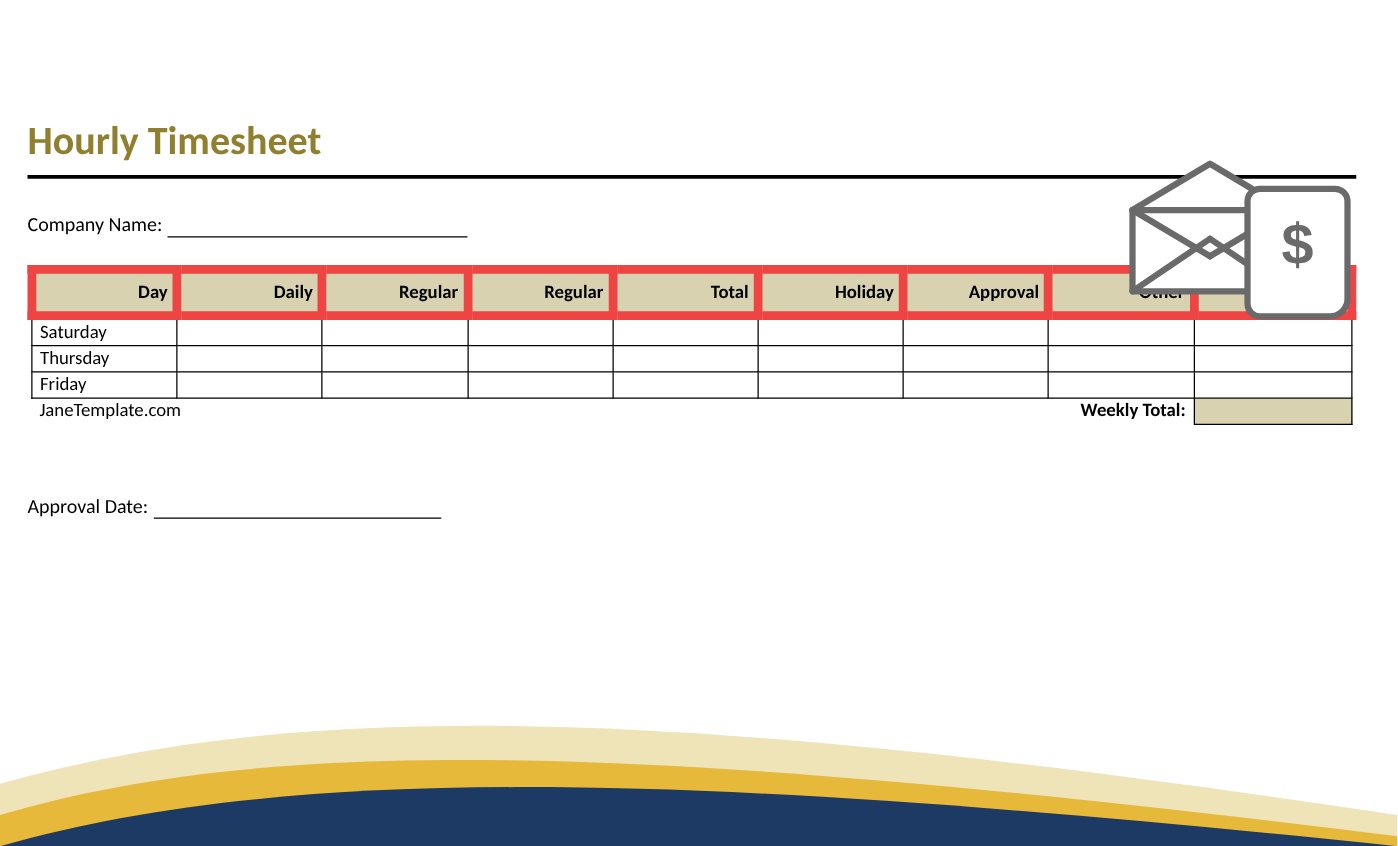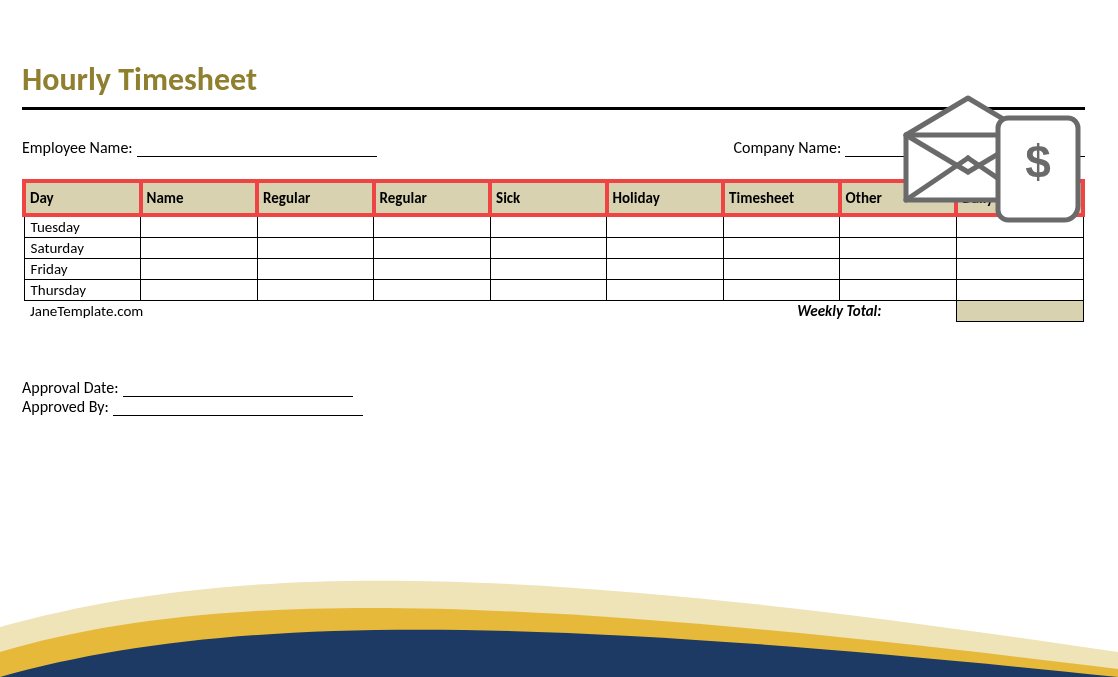--- a/index.html
+++ b/index.html
@@ -16,21 +16,21 @@
   .page {
     position: relative;
     width: 100%;
     height: 100%;
     padding: 0 22px;
   }
   .title {
     color: #8f7f2f;
     font-size: 32px;
     font-weight: 700;
-    margin-top: 60px;
+    margin-top: 93px;
     margin-bottom: 8px;
   }
   .rule {
     border: 0;
     border-top: 3px solid #000;
     margin: 6px 0 28px 0;
     width: 99%;
   }
   .fields-row {
     display: flex;
@@ -52,42 +52,41 @@
   }
   .field.left .line { width: 240px; }
   .field.right .line { width: 240px; }
   table.sheet {
     border-collapse: collapse;
     width: 99%;
     font-size: 15px;
   }
   table.sheet th {
     background: #d8d2b0;
-    border: 4px solid #ef4444;
+    border: 7px solid #ef4444;
     padding: 6px 4px;
     font-weight: 700;
-    text-align: left;
+    text-align: right;
   }
   table.sheet td {
     border: 1px solid #000;
     padding: 1px 6px;
     height: 21px;
     background: #fff;
   }
   table.sheet td.day-name { text-align: left; }
   .footer-row td {
     border: none !important;
     padding: 2px 6px;
     height: 22px;
   }
   .footer-row .site { text-align: left; font-size: 15px; }
   .footer-row .wt-label {
-    text-align: center; font-weight: 700; padding-right: 6px;
+    text-align: right; font-weight: 700; padding-right: 6px;
     border-right: 1px solid #000 !important;
-    font-style: italic;
   }
   .footer-row .wt-cell {
     background: #d8d2b0 !important;
     border: 1px solid #000 !important;
   }
   .approval-row {
     display: flex;
     justify-content: space-between;
     margin-top: 56px;
     width: 99%;
@@ -132,24 +131,20 @@
         <path d="M110 28 h60 a10 10 0 0 1 10 10 v78 a14 14 0 0 1 -14 14 h-56 a10 10 0 0 1 -10 -10 v-82 a10 10 0 0 1 10 -10 z" fill="#fff"></path>
         <text x="140" y="88" font-size="46" font-family="Arial" fill="#6a6a6a" stroke="none" text-anchor="middle" font-weight="bold">$</text>
       </g>
     </svg>
   </div>
 
   <div class="title">Hourly Timesheet</div>
   <hr class="rule">
 
   <div class="fields-row">
-    <div class="field left">
-      <span class="label">Employee Name:</span>
-      <span class="line"></span>
-    </div>
     <div class="field right">
       <span class="label">Company Name:</span>
       <span class="line"></span>
     </div>
   </div>
 
   <table class="sheet">
     <colgroup>
       <col style="width:11%">
         <col style="width:11%">
@@ -157,66 +152,55 @@
       <col style="width:11%">
         <col style="width:11%">
         <col style="width:11%">
       <col style="width:11%">
         <col style="width:11%">
         <col style="width:12%">
     </colgroup>
     <thead>
       <tr>
         <th>Day</th>
-        <th>Name</th>
+        <th>Daily</th>
         <th>Regular</th>
         <th>Regular</th>
-        <th>Sick</th>
+        <th>Total</th>
         <th>Holiday</th>
-        <th>Timesheet</th>
+        <th>Approval</th>
         <th>Other</th>
         <th>Daily Total</th>
       </tr>
     </thead>
     <tbody id="tbody">
         <tr>
-          <td class="day-name">Tuesday</td>
+          <td class="day-name">Saturday</td>
           <td></td>
           <td></td>
           <td></td>
           <td></td>
           <td></td>
           <td></td>
           <td></td>
           <td></td>
         </tr>
         <tr>
-          <td class="day-name">Saturday</td>
+          <td class="day-name">Thursday</td>
           <td></td>
           <td></td>
           <td></td>
           <td></td>
           <td></td>
           <td></td>
           <td></td>
           <td></td>
         </tr>
         <tr>
           <td class="day-name">Friday</td>
-          <td></td>
-          <td></td>
-          <td></td>
-          <td></td>
-          <td></td>
-          <td></td>
-          <td></td>
-          <td></td>
-        </tr>
-        <tr>
-          <td class="day-name">Thursday</td>
           <td></td>
           <td></td>
           <td></td>
           <td></td>
           <td></td>
           <td></td>
           <td></td>
           <td></td>
         </tr>
       </tbody>
@@ -227,24 +211,20 @@
         <td class="wt-cell"></td>
       </tr>
     </tbody>
   </table>
 
   <div class="approval-row">
     <div class="field left">
       <span class="label">Approval Date:</span>
       <span class="line"></span>
     </div>
-    <div class="field right">
-      <span class="label">Approved By:</span>
-      <span class="line"></span>
-    </div>
   </div>
 
 </div>
 
 <svg class="swoosh" viewBox="0 0 1118 120" preserveAspectRatio="none">
   <path d="M0,70 C250,0 550,10 1118,95 L1118,120 L0,120 Z" fill="#efe3b8"></path>
   <path d="M0,95 C220,30 520,38 1118,112 L1118,120 L0,120 Z" fill="#e7b93a"></path>
   <path d="M0,120 C240,52 560,62 1118,120 L1118,120 L0,120 Z" fill="#1c3a63"></path>
 </svg>
 

